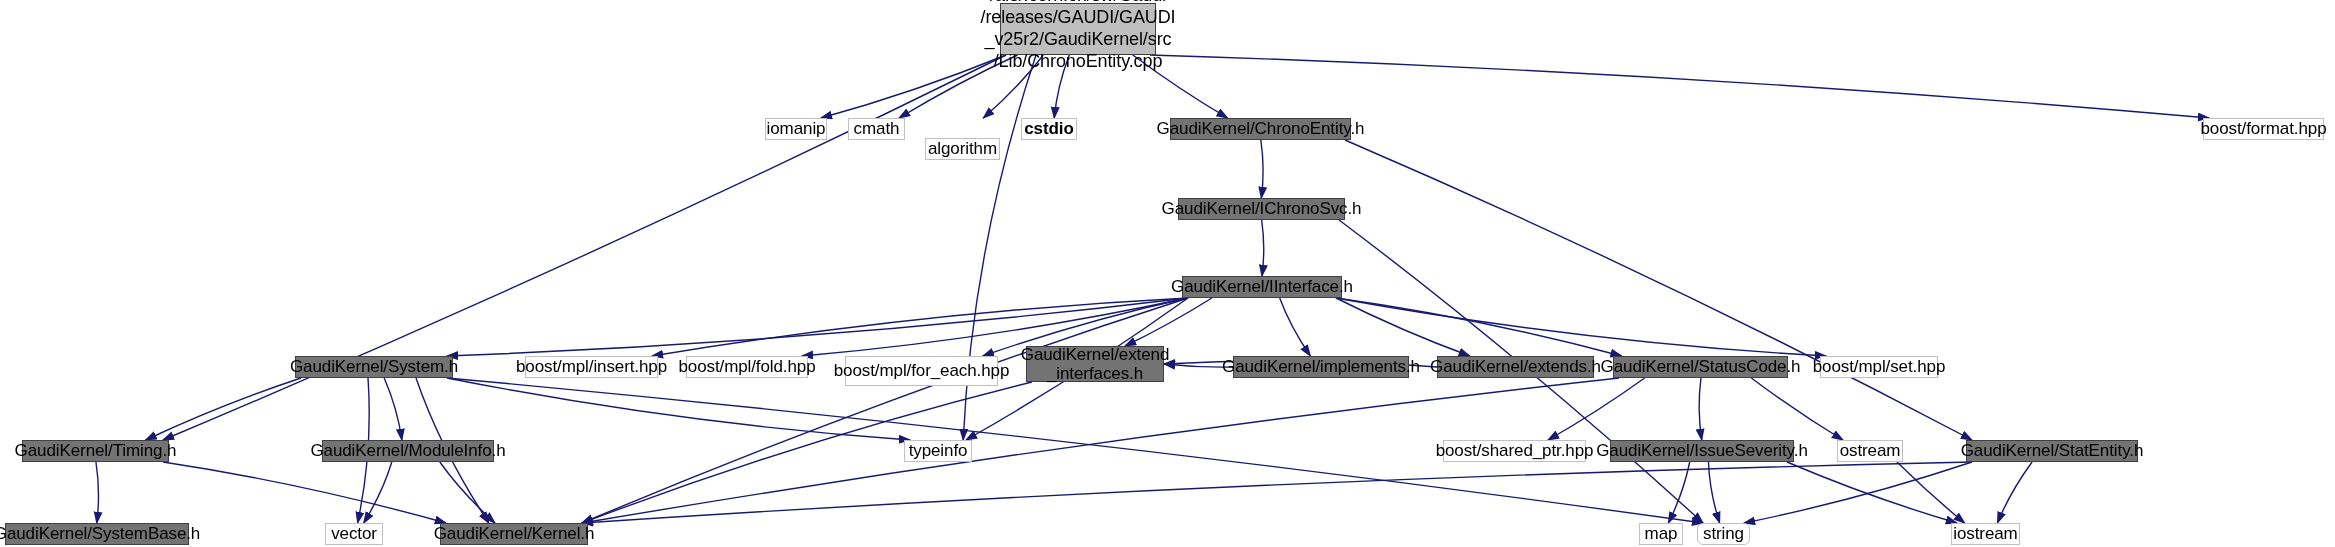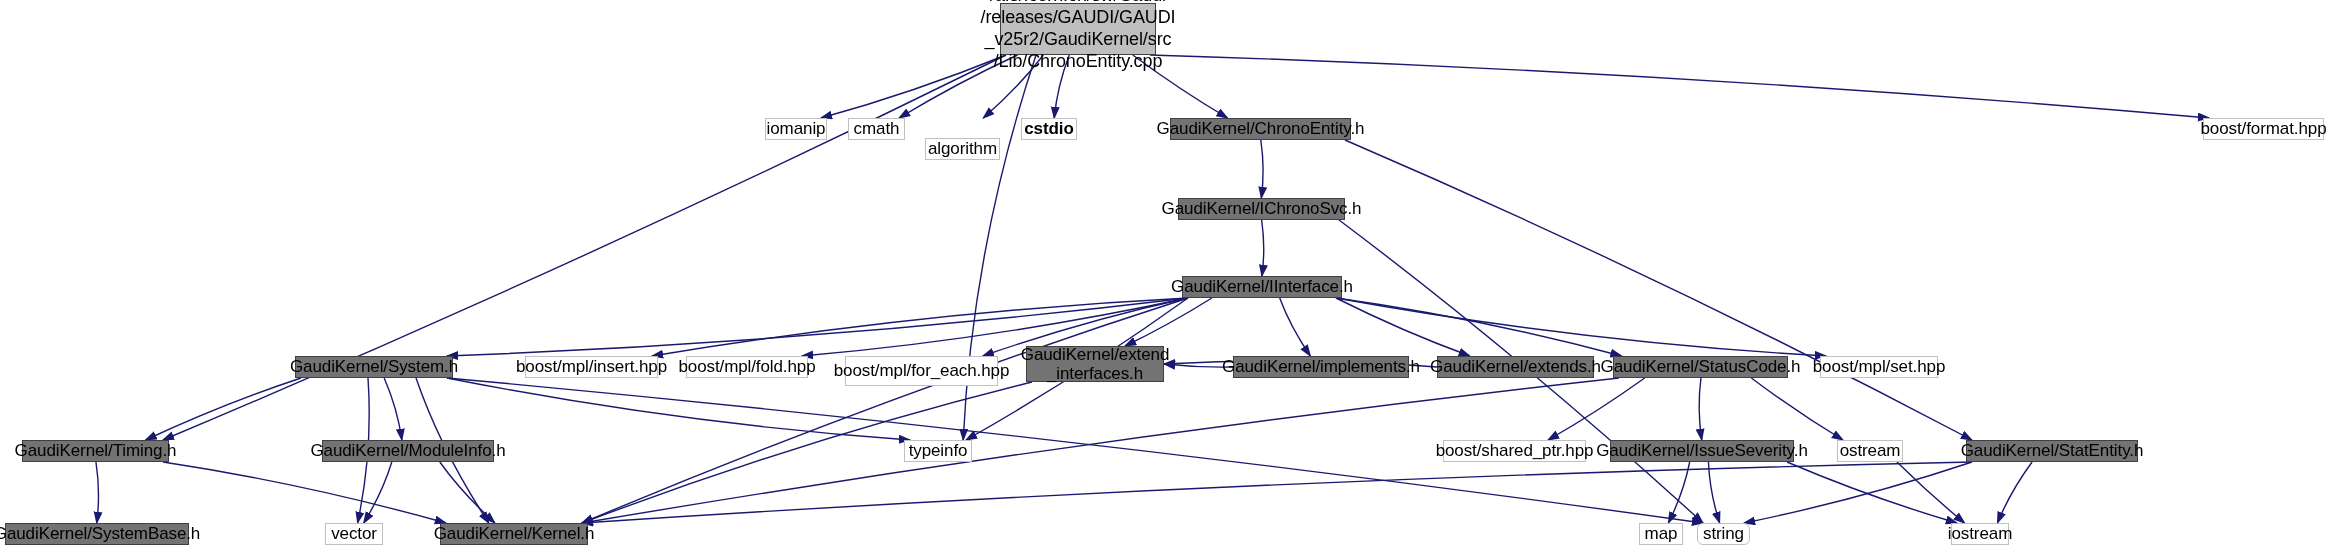--- a/index.html
+++ b/index.html
@@ -130,14 +130,14 @@
     <div class="node ext" style="left: 904px; top: 440px; width: 68px; height: 22px;"><span>typeinfo</span></div>
     <div class="node ext" style="left: 1443px; top: 440px; width: 143px; height: 22px;"><span>boost/shared_ptr.hpp</span></div>
     <div class="node hdr" style="left: 1610px; top: 440px; width: 184px; height: 22px;"><span>GaudiKernel/IssueSeverity.h</span></div>
     <div class="node ext" style="left: 1837px; top: 440px; width: 66px; height: 22px;"><span>ostream</span></div>
     <div class="node hdr" style="left: 1966px; top: 440px; width: 172px; height: 22px;"><span>GaudiKernel/StatEntity.h</span></div>
     <div class="node hdr" style="left: 5px; top: 523px; width: 184px; height: 22px;"><span>GaudiKernel/SystemBase.h</span></div>
     <div class="node ext" style="left: 325px; top: 523px; width: 58px; height: 22px;"><span>vector</span></div>
     <div class="node hdr" style="left: 440px; top: 523px; width: 148px; height: 22px;"><span>GaudiKernel/Kernel.h</span></div>
     <div class="node ext" style="left: 1639px; top: 523px; width: 44px; height: 22px;"><span>map</span></div>
     <div class="node ext" style="left: 1697px; top: 523px; width: 53px; height: 22px; border-radius: 6px;"><span>string</span></div>
-    <div class="node ext" style="left: 1951px; top: 523px; width: 58px; height: 22px;"><span>iostream</span></div>
+    <div class="node ext" style="left: 1951px; top: 523px; width: 69px; height: 22px;"><span>iostream</span></div>
   </div>
 
 </body></html>

